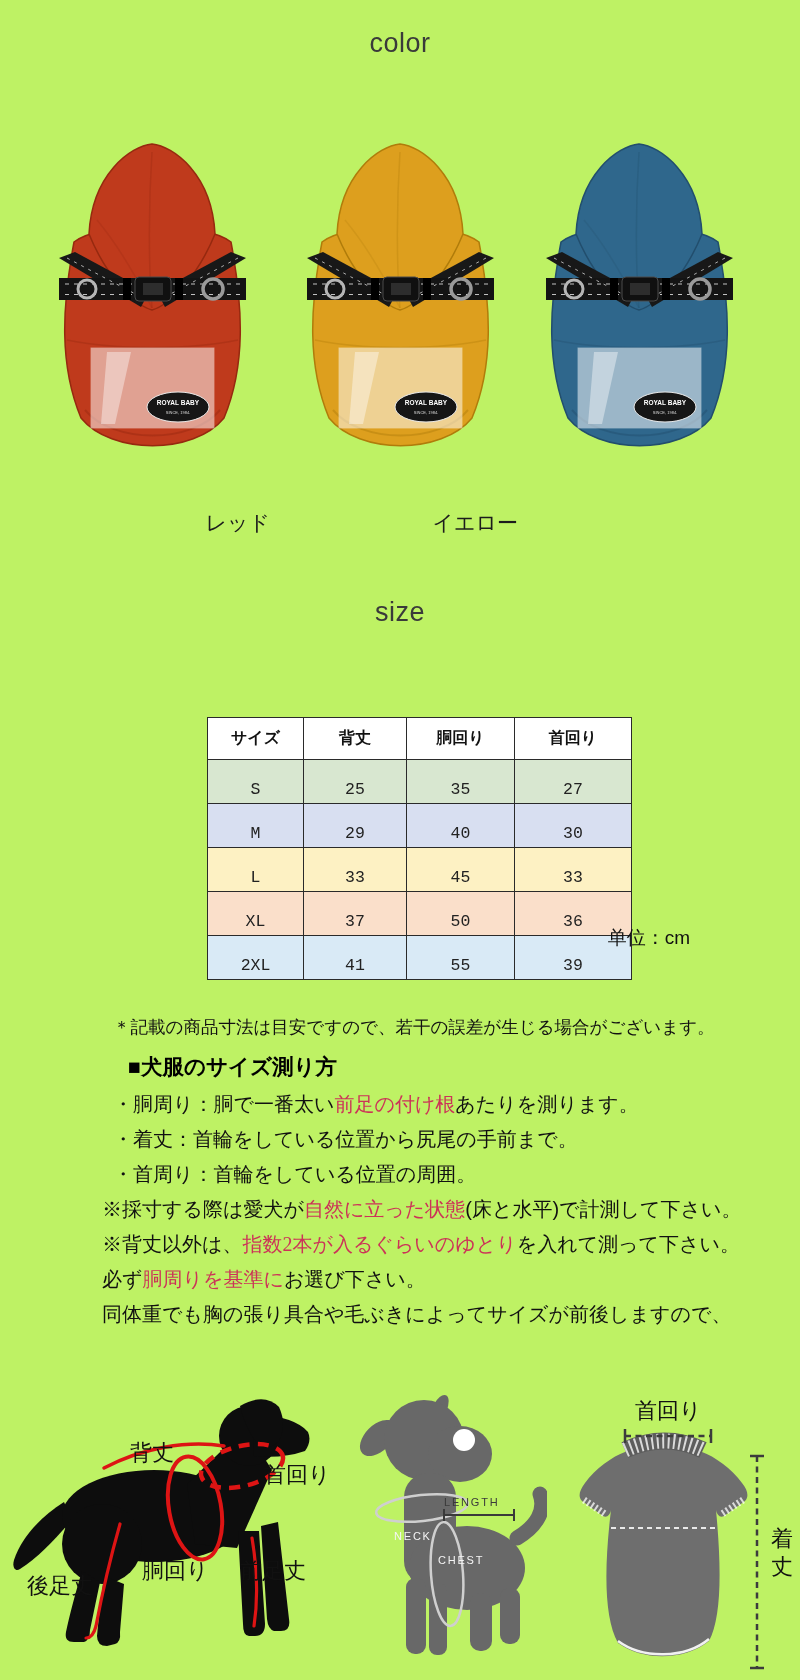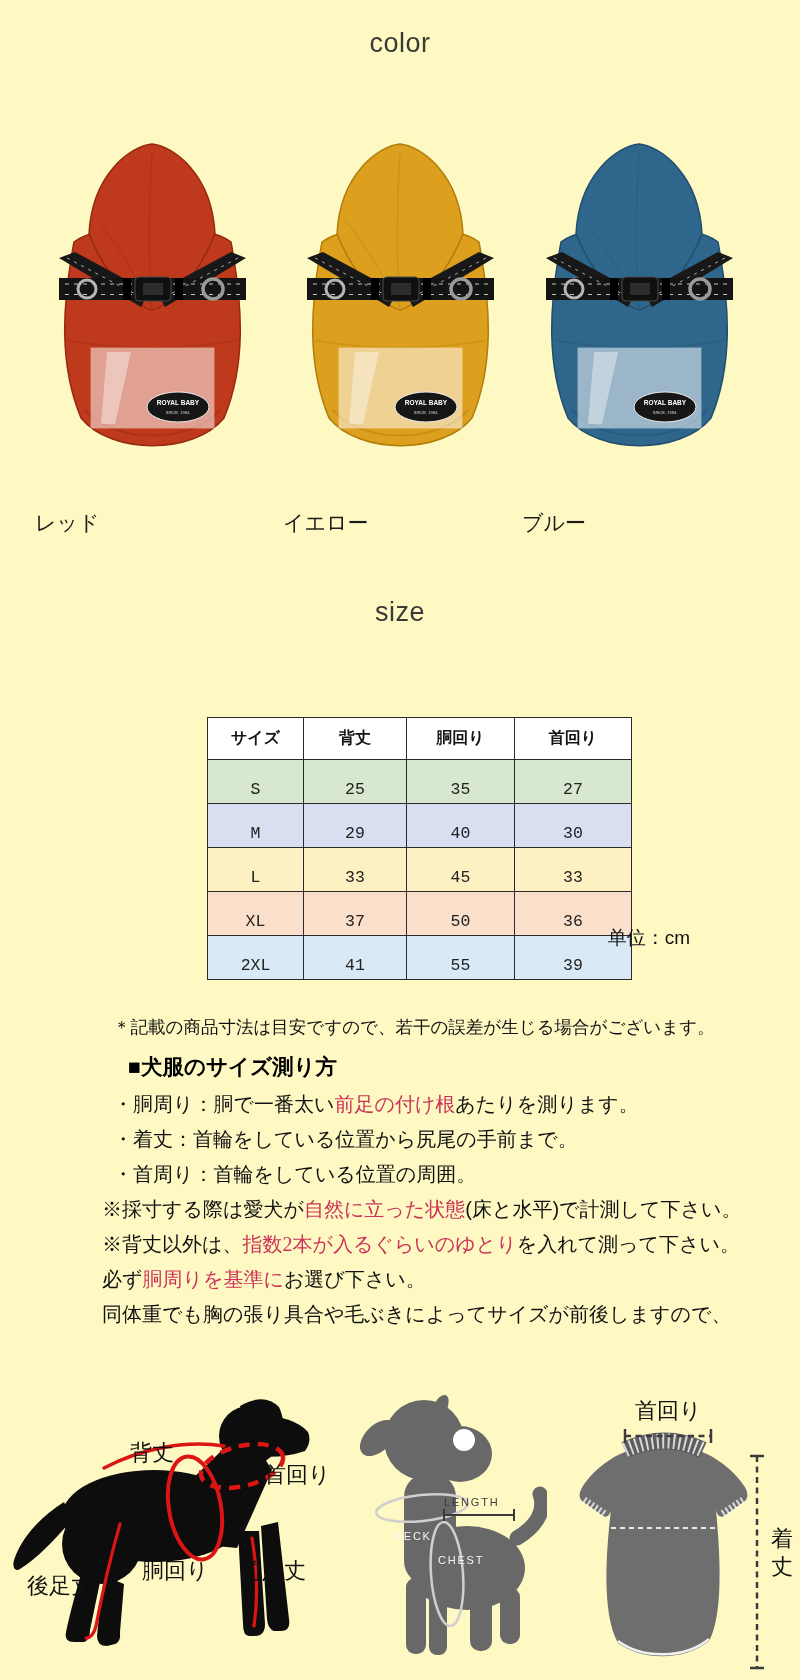--- a/index.html
+++ b/index.html
@@ -1,24 +1,24 @@
 <!DOCTYPE html>
 <html><head>
 <meta charset="utf-8">
 <style>
   html,body{margin:0;padding:0;background:#fff;}
-  .page{position:relative;width:800px;height:1680px;background:#fef9c3;overflow:hidden;
+  .page{position:relative;width:800px;height:1680px;background:#bef264;overflow:hidden;
         font-family:"Liberation Sans", sans-serif;color:#1a1a1a;}
   .sec-title{position:absolute;left:0;width:800px;text-align:center;margin:0;
              font-size:27px;font-weight:400;color:#3a3a3a;letter-spacing:.5px;}
   #color-title{top:28px;}
   #size-title{top:597px;}
   .coat{position:absolute;top:122px;width:235px;margin:0;}
   .coat svg{display:block;}
-  .coat figcaption{margin-top:42px;text-align:left;font-size:21px;color:#1c1c1c;}
+  .coat figcaption{margin-top:42px;text-align:right;font-size:21px;color:#1c1c1c;}
   #size-table{position:absolute;left:207px;top:717px;width:412px;border-collapse:collapse;
               table-layout:fixed;}
   #size-table th,#size-table td{border:1.5px solid #2a2a2a;text-align:center;}
   #size-table th{height:39px;background:#ffffff;font-size:16px;font-weight:600;color:#111;vertical-align:middle;}
   #size-table td{height:38px;vertical-align:bottom;padding-bottom:4px;font-size:16.5px;
                  font-family:"Liberation Mono", monospace;color:#222;}
   #unit{position:absolute;top:925px;left:520px;width:170px;text-align:right;
         font-size:19px;font-weight:500;color:#111;}
   #notes{position:absolute;left:113px;top:1014px;width:660px;}
   #notes p{margin:0 0 9px;font-size:20px;line-height:26px;color:#111;}
@@ -133,21 +133,20 @@
   </g>
   <g>
     <rect x="56" y="226" width="123" height="80" fill="#ffffff" opacity="0.52" stroke="#ffffff" stroke-opacity="0.8"></rect>
     <polygon points="72,230 96,230 80,302 66,302" fill="#ffffff" opacity="0.4"></polygon>
     <ellipse cx="143" cy="285" rx="31" ry="15" fill="#161616" stroke="#e8e8e8"></ellipse>
     <text x="143" y="283" text-anchor="middle" font-size="6.5" font-weight="bold" fill="#ffffff" font-family="Liberation Sans, sans-serif">ROYAL BABY</text>
     <text x="143" y="292" text-anchor="middle" font-size="4" fill="#dddddd" font-family="Liberation Sans, sans-serif">SINCE, 1984.</text>
   </g>
 </svg>
         </div>
-      <figcaption>ブルー</figcaption>
     </figure>
   </div>
 
   <h2 class="sec-title" id="size-title">size</h2>
 
   <table id="size-table">
       <thead>
         <tr>
           <th style="width: 93px;">サイズ</th>
           <th style="width: 100px;">背丈</th>

